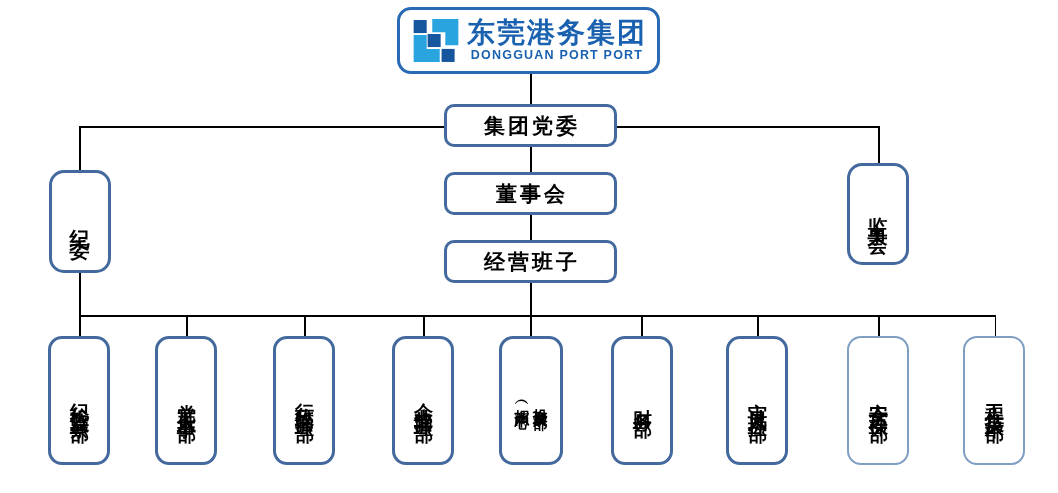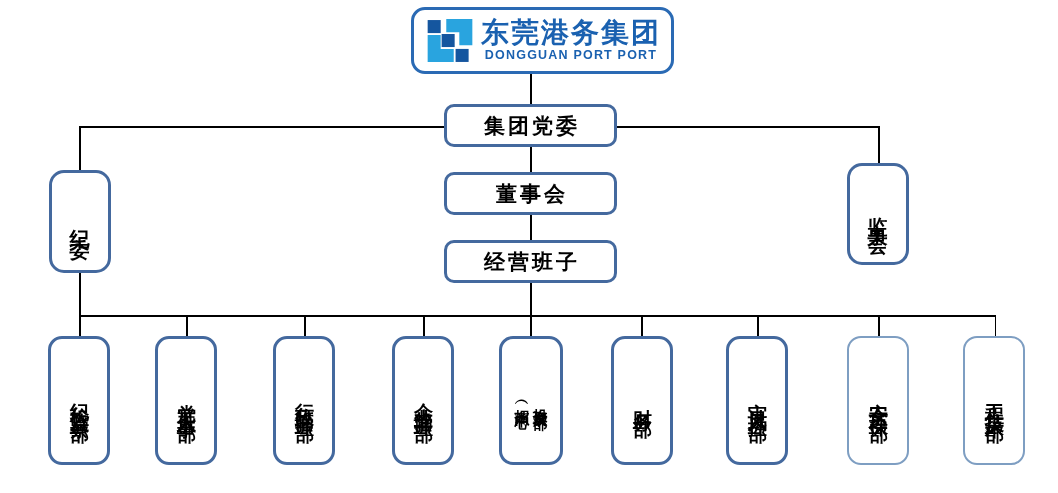--- a/index.html
+++ b/index.html
@@ -43,21 +43,21 @@
   .sbox{width:62px;height:103px;border-radius:15px;}
   .jiwei{left:49px;top:170px;}
   .jianshi{left:847px;top:163px;height:102px;}
   
   .dept{top:336px;width:62px;height:129px;border-radius:14px;}
   .d1{left:48px}.d2{left:155px}.d3{left:273px}.d4{left:392px}
   .d5{left:499px;width:64px}
   .d6{left:611px}.d7{left:726px}.d8{left:847px}.d9{left:963px}
   
   .logo{
-    position:absolute;left:411px;top:7px;width:263px;height:67px;
+    position:absolute;left:397px;top:7px;width:263px;height:67px;
     border:3px solid #2A6AB4;border-radius:14px;
     background:#fff;box-sizing:border-box;
     display:flex;align-items:center;
     font-family:"Liberation Sans", sans-serif;
   }
   .logo-mark{margin-left:9px;flex:0 0 auto;}
   .logo-textcol{flex:1;display:flex;flex-direction:column;align-items:center;margin-right:6px;}
   .logo-cjk{
     color:#1A61B0;font-size:28px;font-weight:bold;
     letter-spacing:2px;line-height:1.1;white-space:nowrap;

